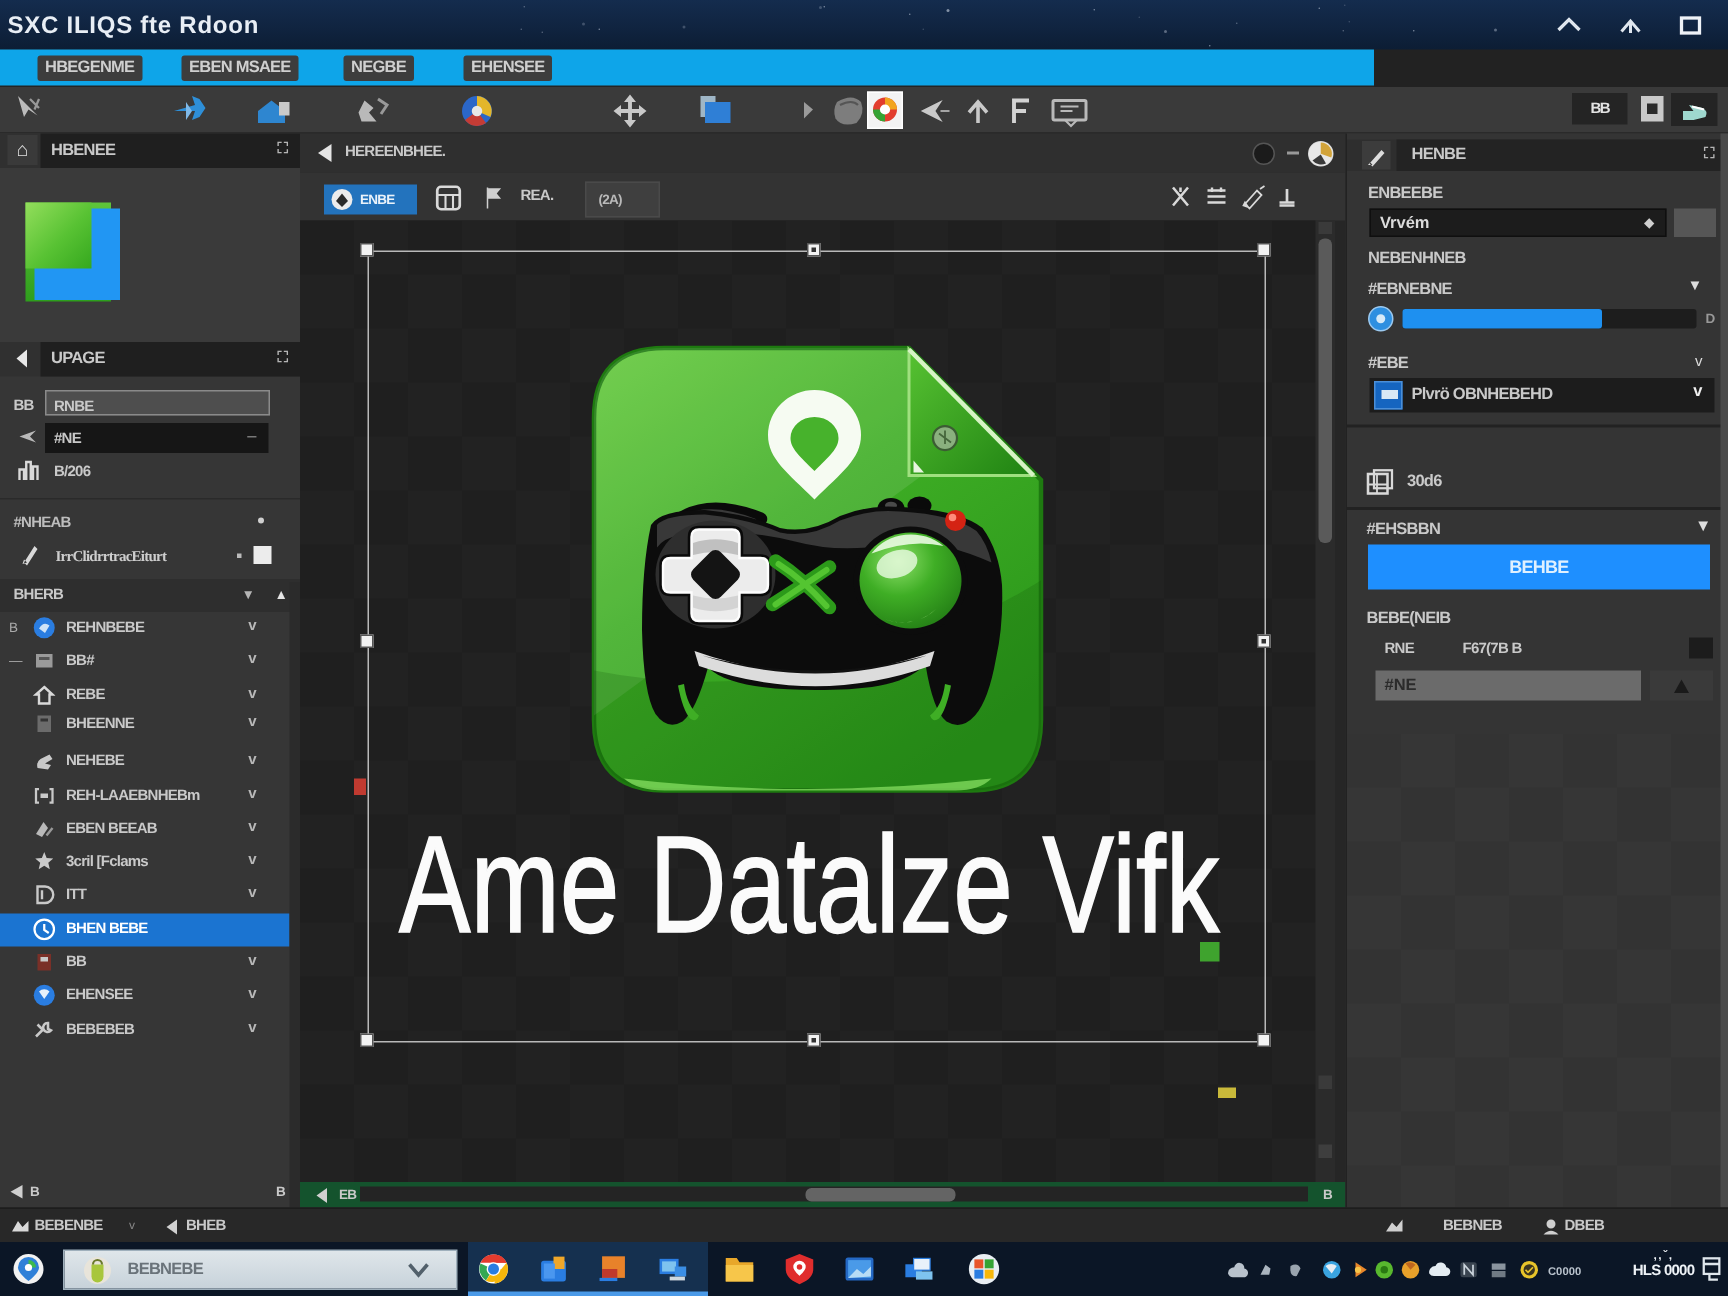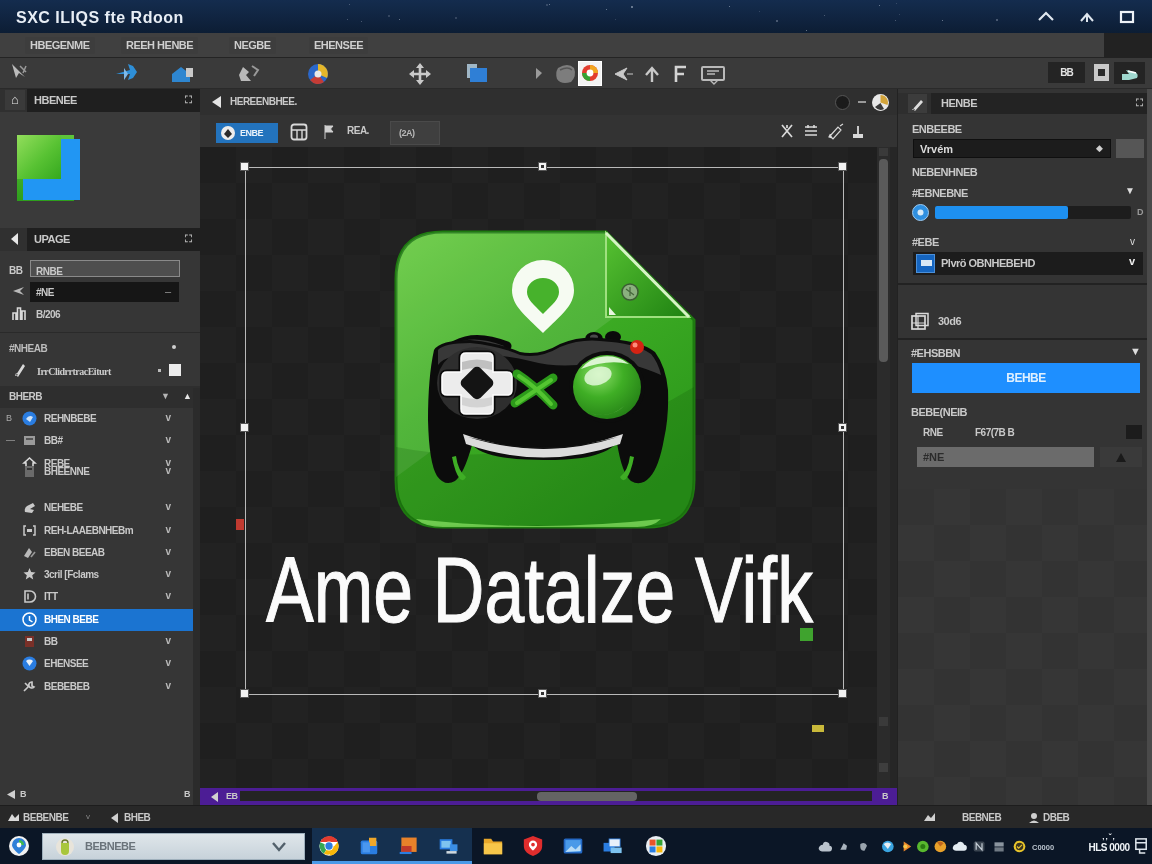--- a/index.html
+++ b/index.html
@@ -8,21 +8,21 @@
   .abs { position:absolute; }
   .g { color:#c9c9c9; font-weight:bold; letter-spacing:-0.5px; }
 
   
   #titlebar { left:0; top:0; width:1152px; height:33px;
     background:linear-gradient(180deg,#142c4e 0%,#102440 55%,#0c1d34 100%); }
   #titlebar .t { position:absolute; left:29px; top:7px; color:#e8eef5; font-size:15px; font-weight:bold; letter-spacing:1.5px; }
   .star { position:absolute; background:#cfd8e6; border-radius:50%; }
 
   
-  #menubar { left:0; top:33px; width:1104px; height:25px; background:#404040; border-bottom:1px solid #242424; }
+  #menubar { left:0; top:33px; width:916px; height:25px; background:#0ea5e9; border-bottom:1px solid #242424; }
   .menuitem { position:absolute; top:4px; height:17px; background:#3d3d3d; border-radius:2px; color:#cfcfcf; font-size:11px; font-weight:bold; letter-spacing:-0.5px; padding:2px 5px; }
 
   
   #toolbar { left:0; top:58px; width:1152px; height:31px; background:#3a3a3a; border-bottom:1px solid #2a2a2a; }
 
   
   #leftpanel { left:0; top:89px; width:200px; height:716px; background:#363636; }
   .phead { position:absolute; left:0; width:200px; height:23px; background:#303030; }
   .phead .strip { position:absolute; left:27px; top:0; width:173px; height:23px; background:#1f1f1f; }
   .phead .ib { position:absolute; left:5px; top:1px; width:20px; height:20px; background:#3a3a3a; color:#e0e0e0; font-size:13px; text-align:center; line-height:20px; }
@@ -53,21 +53,21 @@
   #statusbar { left:0; top:805px; width:1152px; height:23px; background:#282828; border-top:1px solid #1d1d1d; }
 
   
   #taskbar { left:0; top:828px; width:1152px; height:36px; background:#0b1626; }
   .app { position:absolute; top:7px; width:22px; height:22px; }
 </style>
 </head>
 <body>
 
 <div id="titlebar" class="abs">
-  <div class="t" style="left:16px;top:9px;font-size:16px;letter-spacing:0.5px;">SXC ILIQS fte Rdoon</div>
+  <div class="t" style="left:5px;top:9px;font-size:16px;letter-spacing:0.5px;">SXC ILIQS fte Rdoon</div>
   <div class="star" style="left:631px;top:6px;width:2px;height:2px;opacity:0.6;"></div>
     <div class="star" style="left:349px;top:4px;width:1px;height:1px;opacity:0.4;"></div>
     <div class="star" style="left:896px;top:3px;width:1px;height:1px;opacity:0.25;"></div>
     <div class="star" style="left:388px;top:15px;width:2px;height:2px;opacity:0.25;"></div>
     <div class="star" style="left:546px;top:4px;width:2px;height:2px;opacity:0.25;"></div>
     <div class="star" style="left:879px;top:5px;width:1px;height:1px;opacity:0.6;"></div>
     <div class="star" style="left:942px;top:20px;width:1px;height:1px;opacity:0.6;"></div>
     <div class="star" style="left:899px;top:14px;width:1px;height:1px;opacity:0.25;"></div>
     <div class="star" style="left:347px;top:19px;width:1px;height:1px;opacity:0.4;"></div>
     <div class="star" style="left:729px;top:6px;width:1px;height:1px;opacity:0.6;"></div>
@@ -86,21 +86,21 @@
 
   <svg class="abs" style="left:1036px;top:9px" width="110" height="16" viewBox="0 0 110 16">
     <path d="M3 11 L10 4 L17 11" stroke="#dfe6ee" stroke-width="2.2" fill="none"></path>
     <path d="M45 12 L51 5 L57 12 M51 5 L51 13" stroke="#dfe6ee" stroke-width="2" fill="none"></path>
     <rect x="85" y="3" width="12" height="10" stroke="#eef2f7" stroke-width="2.2" fill="none"></rect>
   </svg>
 </div>
 
 <div id="menubar" class="abs">
   <div class="menuitem" style="left:25px;">HBEGENME</div>
-  <div class="menuitem" style="left:121px;">REEH HENBE</div>
+  <div class="menuitem" style="left:121px;">EBEN MSAEE</div>
   <div class="menuitem" style="left:229px;">NEGBE</div>
   <div class="menuitem" style="left:309px;">EHENSEE</div>
 </div>
 
 <div id="toolbar" class="abs">
   <svg class="abs" style="left:0;top:0" width="1152" height="31" viewBox="0 0 1152 31">
 
     <path d="M12 6 L16 20 L19 15 L25 19 Z" fill="#bbb"></path>
     <path d="M20 8 l6 6 M26 8 l-3 7" stroke="#999" stroke-width="1.5" fill="none"></path>
 
@@ -233,21 +233,21 @@
         <span class="tx g" style="">BB#</span>
         <span class="ch">v</span>
       </div>
       <div class="lrow" style="top: 44.6px;">
         <svg class="ic" width="15" height="15" viewBox="0 0 15 15">
           <path d="M7.5 2 L13 7 h-2 v6 H4 V7 H2 Z" fill="none" stroke="#d9d9d9" stroke-width="1.6"></path>
         </svg>
         <span class="tx g" style="">REBE</span>
         <span class="ch">v</span>
       </div>
-      <div class="lrow" style="top: 53px;">
+      <div class="lrow" style="top: 64px;">
         <svg class="ic" width="15" height="15" viewBox="0 0 15 15">
           <rect x="3" y="2" width="9" height="11" fill="#6b6b6b"></rect>
           <rect x="5" y="4" width="5" height="2" fill="#333"></rect>
         </svg>
         <span class="tx g" style="">BHEENNE</span>
         <span class="ch">v</span>
       </div>
       <div class="lrow" style="top: 89.2px;">
         <svg class="ic" width="15" height="15" viewBox="0 0 15 15">
           <path d="M3 12 q-1 -4 2 -6 l6 -3 2 3 -5 3 4 1 -2 3 z" fill="#c9c9c9"></path>
@@ -483,21 +483,21 @@
     <div class="abs" style="left:36px;top:372px;width:8px;height:11px;background:#c03a30;"></div>
   </div>
 
   <div class="abs" style="left:677px;top:58px;width:13px;height:641px;background:#2b2b2b;">
     <div class="abs" style="left:2px;top:12px;width:9px;height:203px;background:#5a5a5a;border-radius:4px;"></div>
     <div class="abs" style="left:2px;top:1px;width:9px;height:8px;background:#3a3a3a;"></div>
     <div class="abs" style="left:2px;top:570px;width:9px;height:9px;background:#3a3a3a;"></div>
     <div class="abs" style="left:2px;top:616px;width:9px;height:9px;background:#3e3e3e;"></div>
   </div>
 
-  <div class="abs" style="left:0;top:699px;width:697px;height:17px;background:#4c1d95;">
+  <div class="abs" style="left:0;top:699px;width:697px;height:17px;background:#14532d;">
     <svg class="abs" style="left:8px;top:3px" width="13" height="12">
         <path d="M10 1 L3 6 L10 11 Z" fill="#d0d0d0"></path>
       </svg>
     <span class="g" style="position:absolute;left:26px;top:3px;font-size:9px;">EB</span>
     <div class="abs" style="left:40px;top:3px;width:632px;height:10px;background:#242424;"></div>
     <div class="abs" style="left:337px;top:4px;width:100px;height:9px;background:#646464;border-radius:4px;"></div>
     <span class="g" style="position:absolute;left:682px;top:3px;font-size:9px;">B</span>
   </div>
 </div>
 

